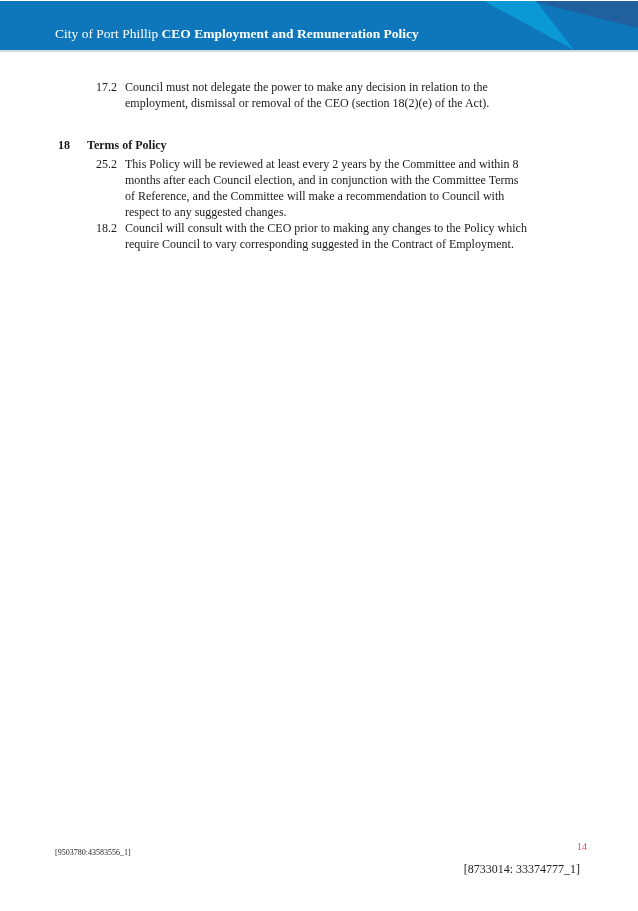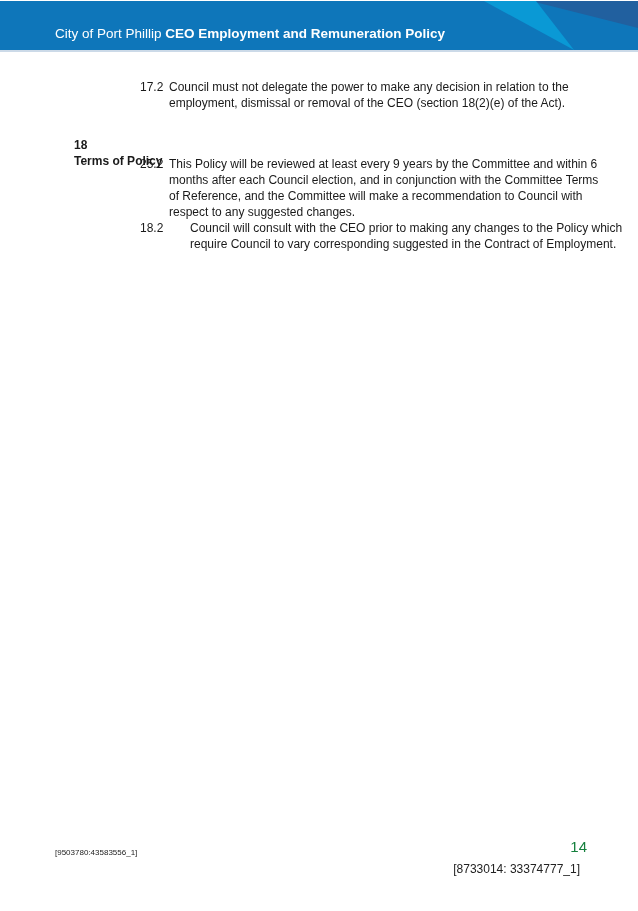--- a/index.html
+++ b/index.html
@@ -2,21 +2,21 @@
 <html><head>
 <meta charset="utf-8">
 <style>
   html, body { margin: 0; padding: 0; background: #ffffff; }
   .page {
     position: relative;
     width: 638px;
     height: 911px;
     background: #ffffff;
     overflow: hidden;
-    font-family: Liberation Sans, sans-serif;
+    font-family: Liberation Serif, serif;
     color: #1a1a1a;
   }
 
   
   .banner {
     position: absolute;
     top: 1px;
     left: 0;
     width: 638px;
     height: 49px;
@@ -35,47 +35,47 @@
   .banner-text strong { font-weight: bold; }
 
   
   .clause, .section-heading {
     position: absolute;
     display: flex;
     font-size: 12px;
     line-height: 16px;
   }
   .clause { left: 96px; }
-  .clause .num { width: 29px; flex: none; margin-left: 44px; }
+  .clause .num { width: 29px; flex: none; }
   .clause .txt { white-space: pre; }
 
-  .section-heading { left: 74px; font-weight: bold; flex-direction: column; }
+  .section-heading { left: 58px; font-weight: bold; }
   .section-heading .num { width: 29px; flex: none; }
 
   .clause-17-2 { top: 79px; }
   .heading-18  { top: 137px; }
   .clause-18-1 { top: 156px; }
-  .clause-18-2 { top: 220px; gap: 21px; }
+  .clause-18-2 { top: 220px; }
 
   
   .footer-left-ref {
     position: absolute;
     left: 55px;
     top: 848px;
     font-size: 8px;
     line-height: 10px;
     color: #222222;
   }
   .page-number {
     position: absolute;
     right: 51px;
     top: 839px;
-    font-size: 15px;
+    font-size: 10px;
     line-height: 15px;
-    color: #15803d;
+    color: #ef4444;
   }
   .footer-right-ref {
     position: absolute;
     right: 58px;
     top: 864px;
     font-size: 12px;
     line-height: 10px;
     color: #222222;
   }
 </style>
@@ -104,21 +104,21 @@
 employment, dismissal or removal of the CEO (section 18(2)(e) of the Act).</span>
     </div>
 
     <div class="section-heading heading-18">
       <span class="num">18</span>
       <span class="txt">Terms of Policy</span>
     </div>
 
     <div class="clause clause-18-1">
       <span class="num">25.2</span>
-      <span class="txt">This Policy will be reviewed at least every 9 years by the Committee and within 6
+      <span class="txt">This Policy will be reviewed at least every 2 years by the Committee and within 8
 months after each Council election, and in conjunction with the Committee Terms
 of Reference, and the Committee will make a recommendation to Council with
 respect to any suggested changes.</span>
     </div>
 
     <div class="clause clause-18-2">
       <span class="num">18.2</span>
       <span class="txt">Council will consult with the CEO prior to making any changes to the Policy which
 require Council to vary corresponding suggested in the Contract of Employment.</span>
     </div>

